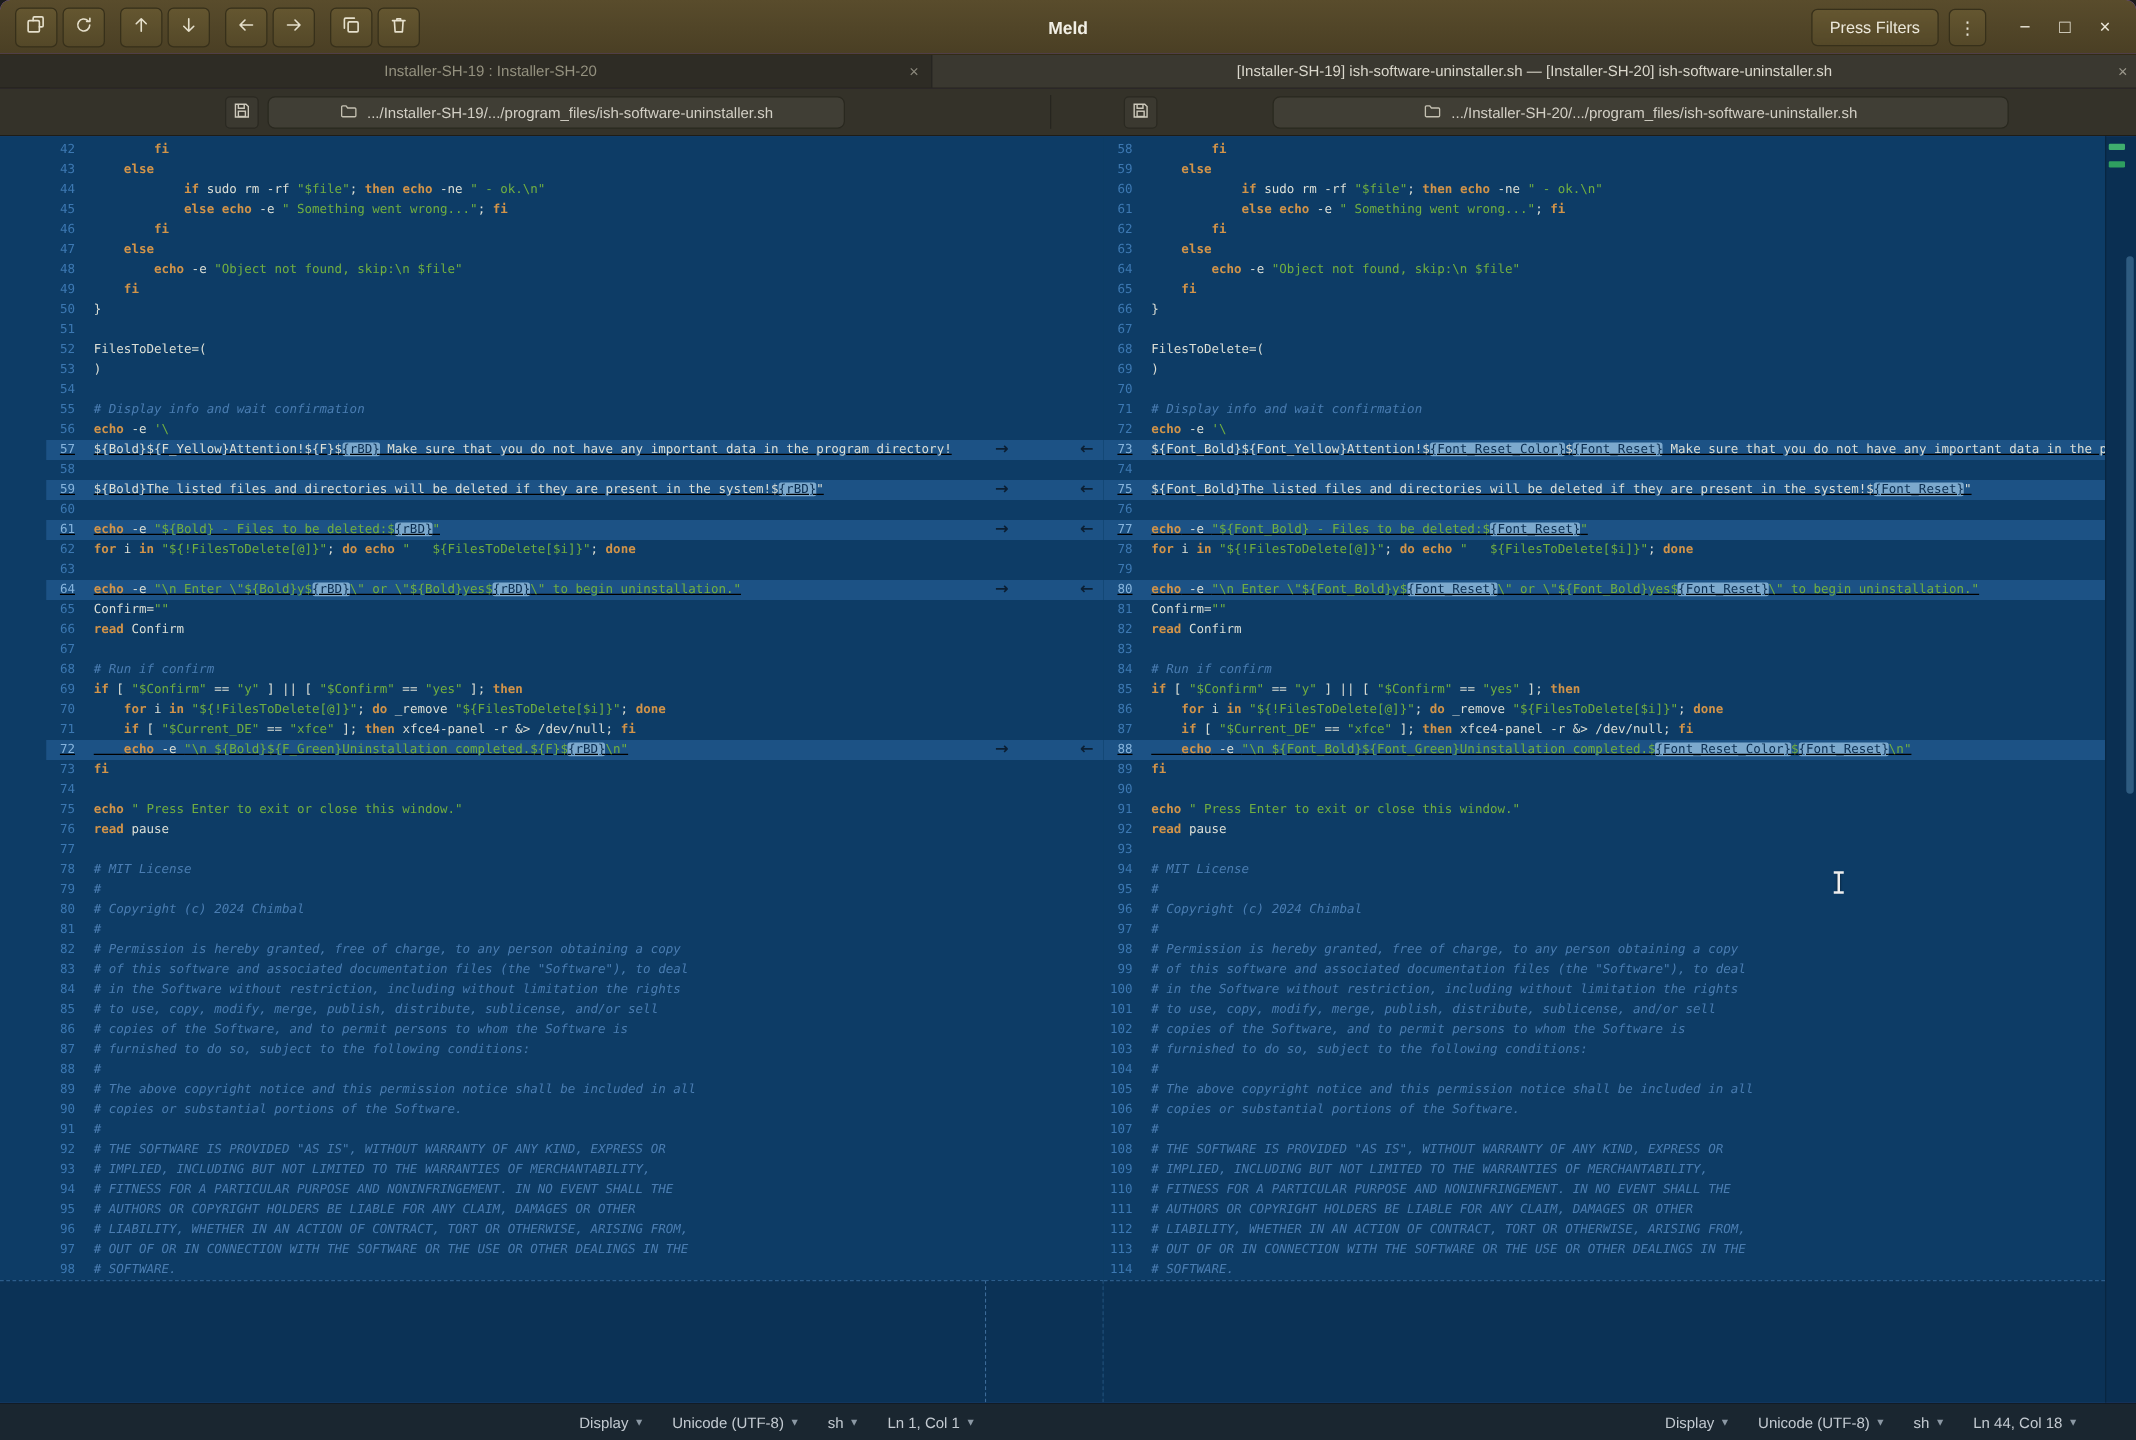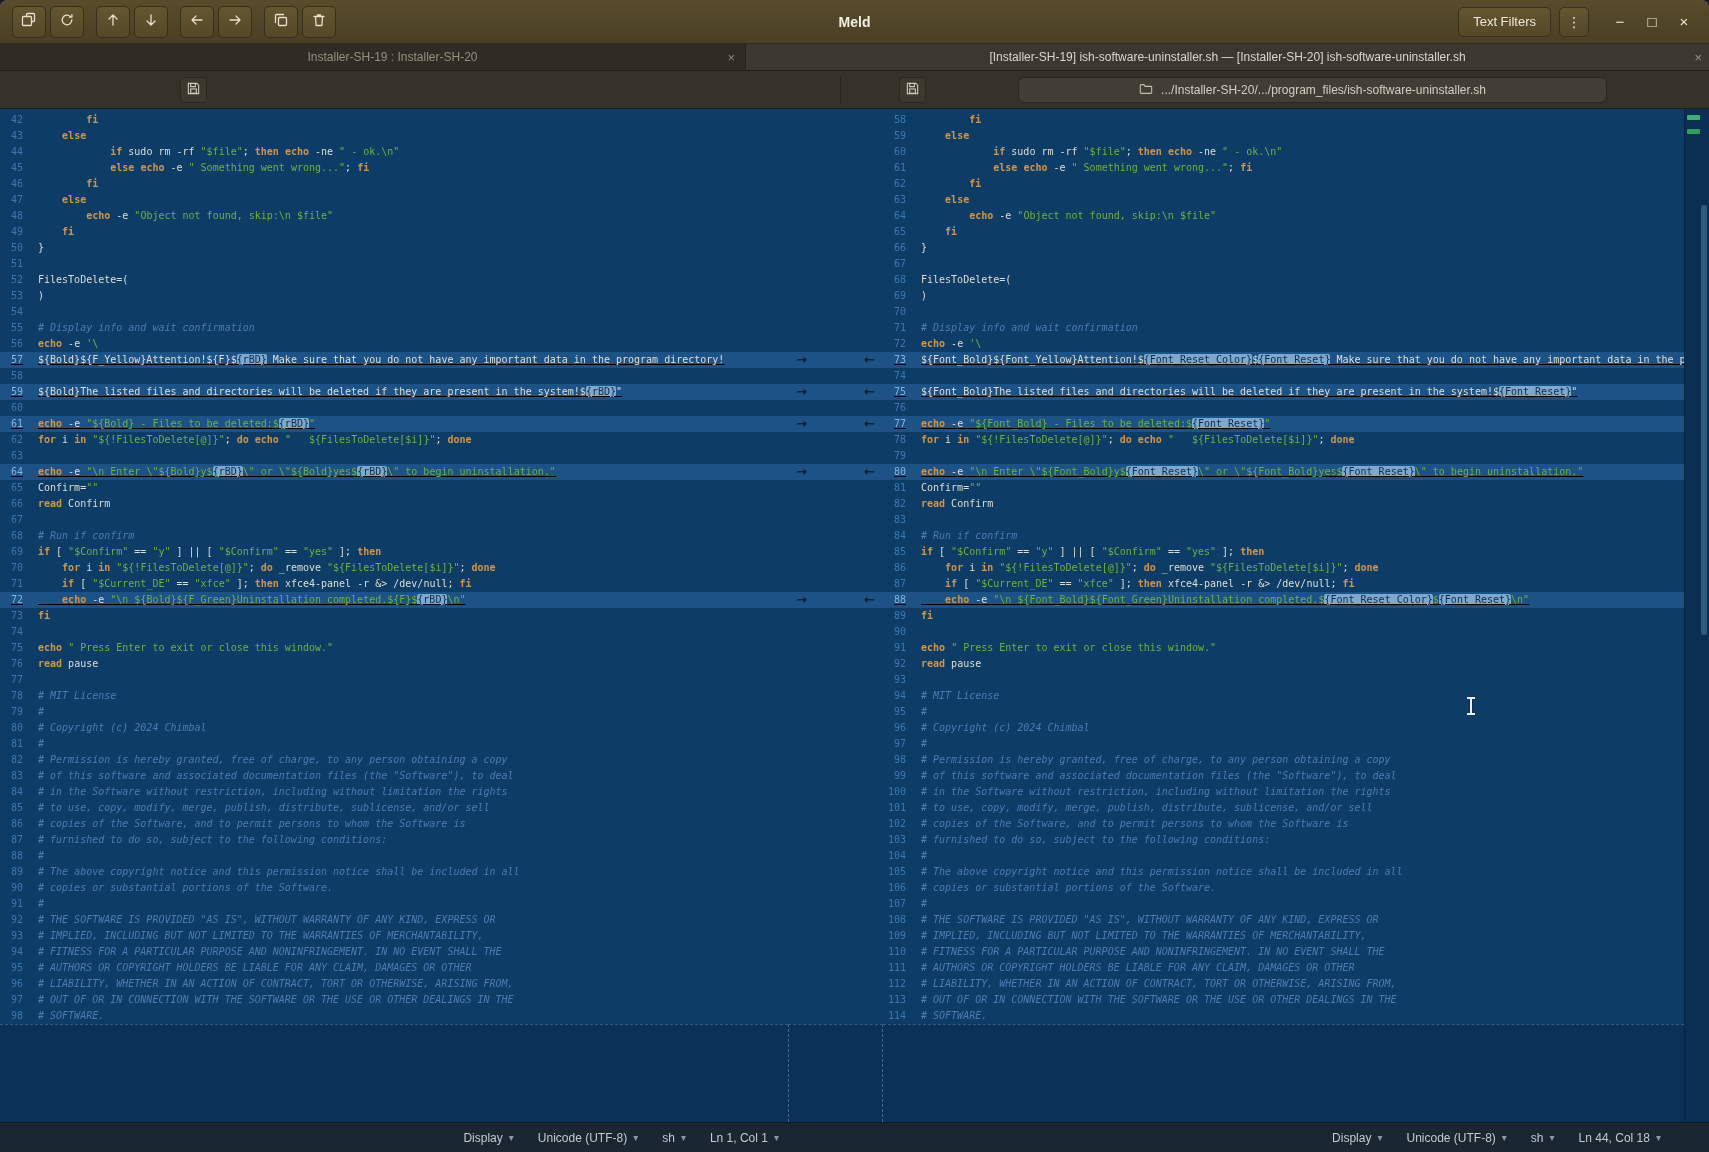--- a/index.html
+++ b/index.html
@@ -47,21 +47,21 @@
   .save-btn svg{stroke:#cdc9bb;fill:none;stroke-width:1.2;}
   .save-left{left:180px;} .save-right{left:899px;}
   .path-chip{position:absolute;top:6px;height:26px;display:flex;align-items:center;justify-content:center;gap:8px;
     background:#403e35;border:1px solid #29281f;border-radius:6px;color:#d2cfc5;font-size:12px;cursor:pointer;}
   .chip-left{left:214px;width:462px;} .chip-right{left:1018px;width:589px;}
   .path-chip svg{stroke:#c4c0b1;fill:none;stroke-width:1.2;flex:none;}
 
   
   .main{display:flex;height:1013px;position:relative;background:#0d3c66;}
   .pane{position:relative;overflow:hidden;background:#0d3c66;}
-  .pane-left{width:788px;} .pane-right{width:801px;}
+  .pane-left{width:788px;padding-left:37px;} .pane-right{width:801px;}
   .linkmap{width:95px;position:relative;background:#0d3c66;overflow:hidden;}
   .codewrap{padding-top:3px;position:relative;z-index:1;}
   .crow{display:flex;height:16px;line-height:16px;font-family:"DejaVu Sans Mono",monospace;
     font-size:10px;white-space:pre;}
   .lno{width:30px;flex:none;text-align:right;padding-right:7px;color:#3c78b2;}
   .ct{flex:1;padding-left:8px;overflow:hidden;}
   .crow.hl{background:#1c5285;text-decoration:underline;}
   .crow.hl .lno{color:#86b4dd;}
   .sg-p{color:#dcdfd6;}
   .sg-k{color:#d29449;font-weight:bold;}
@@ -148,21 +148,21 @@
             </svg></span>
       </button>
       <button class="tbtn">
         <span><svg width="16" height="16" viewBox="0 0 16 16">
               <path d="M3 4.5h10M6.5 4.5V3h3v1.5M4.5 4.5l.6 9h5.8l.6-9"></path>
             </svg></span>
       </button>
     </div>
     <div class="hb-title">Meld</div>
     <div class="hb-right">
-      <button class="btn-text">Text Filters</button>
+      <button class="btn-text">Press Filters</button>
       <button class="btn-kebab">⋮</button>
       <div class="win-controls">
         <button class="wc">−</button>
         <button class="wc">□</button>
         <button class="wc">×</button>
       </div>
     </div>
   </header>
 
   <div class="tabbar">
@@ -177,20 +177,26 @@
   </div>
 
   <div class="pathrow">
     <button class="save-btn save-left">
       <span><svg width="15" height="15" viewBox="0 0 16 16">
             <path d="M2.5 2.5h9l2 2v9h-11z"></path>
             <path d="M5 2.5v3.5h5V2.5"></path>
             <rect x="5" y="8.5" width="6" height="4.5"></rect>
           </svg></span>
     </button>
+    <div class="path-chip chip-left">
+      <span><svg width="14" height="14" viewBox="0 0 16 16">
+            <path d="M1.5 4a1 1 0 0 1 1-1h3l1.5 2h6.5a1 1 0 0 1 1 1v6a1 1 0 0 1-1 1h-11a1 1 0 0 1-1-1z"></path>
+          </svg></span>
+      <span>.../Installer-SH-19/.../program_files/ish-software-uninstaller.sh</span>
+    </div>
     <div class="path-div"></div>
     <button class="save-btn save-right">
       <span><svg width="15" height="15" viewBox="0 0 16 16">
             <path d="M2.5 2.5h9l2 2v9h-11z"></path>
             <path d="M5 2.5v3.5h5V2.5"></path>
             <rect x="5" y="8.5" width="6" height="4.5"></rect>
           </svg></span>
     </button>
     <div class="path-chip chip-right">
       <span><svg width="14" height="14" viewBox="0 0 16 16">

